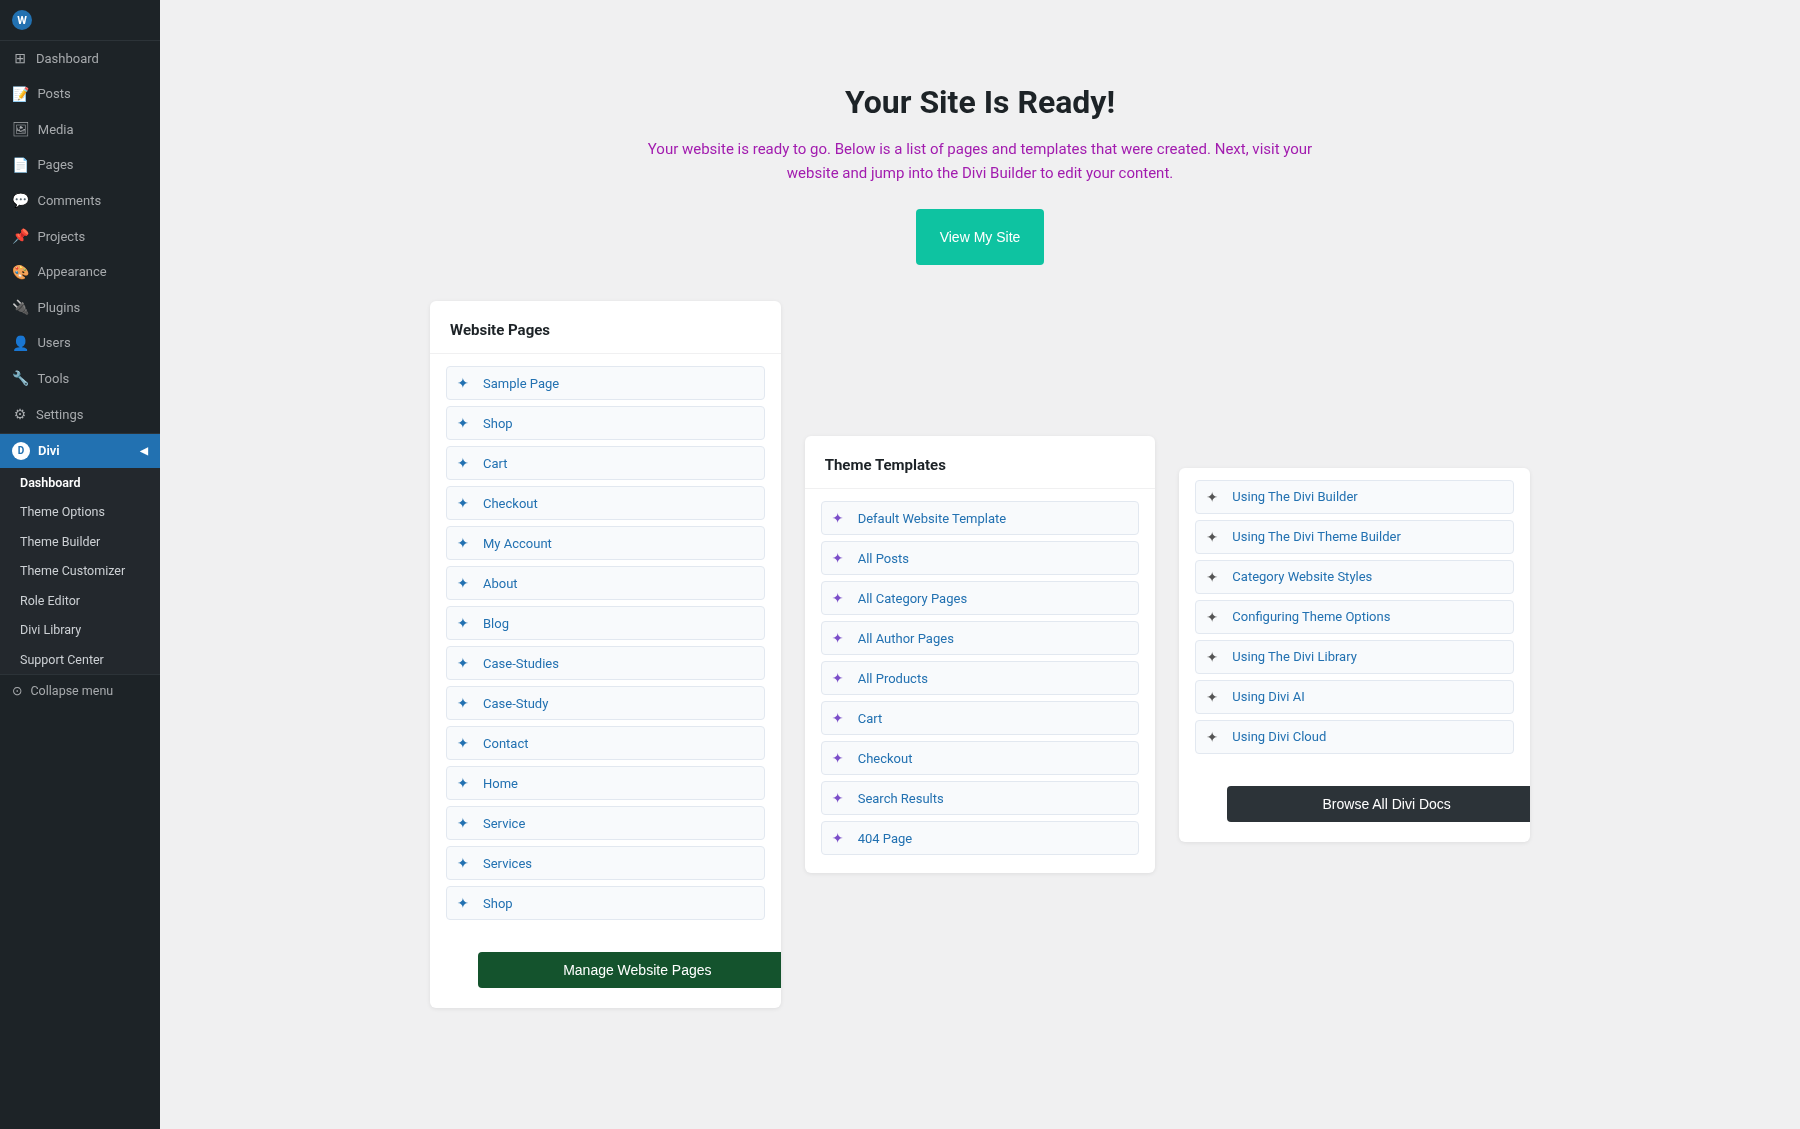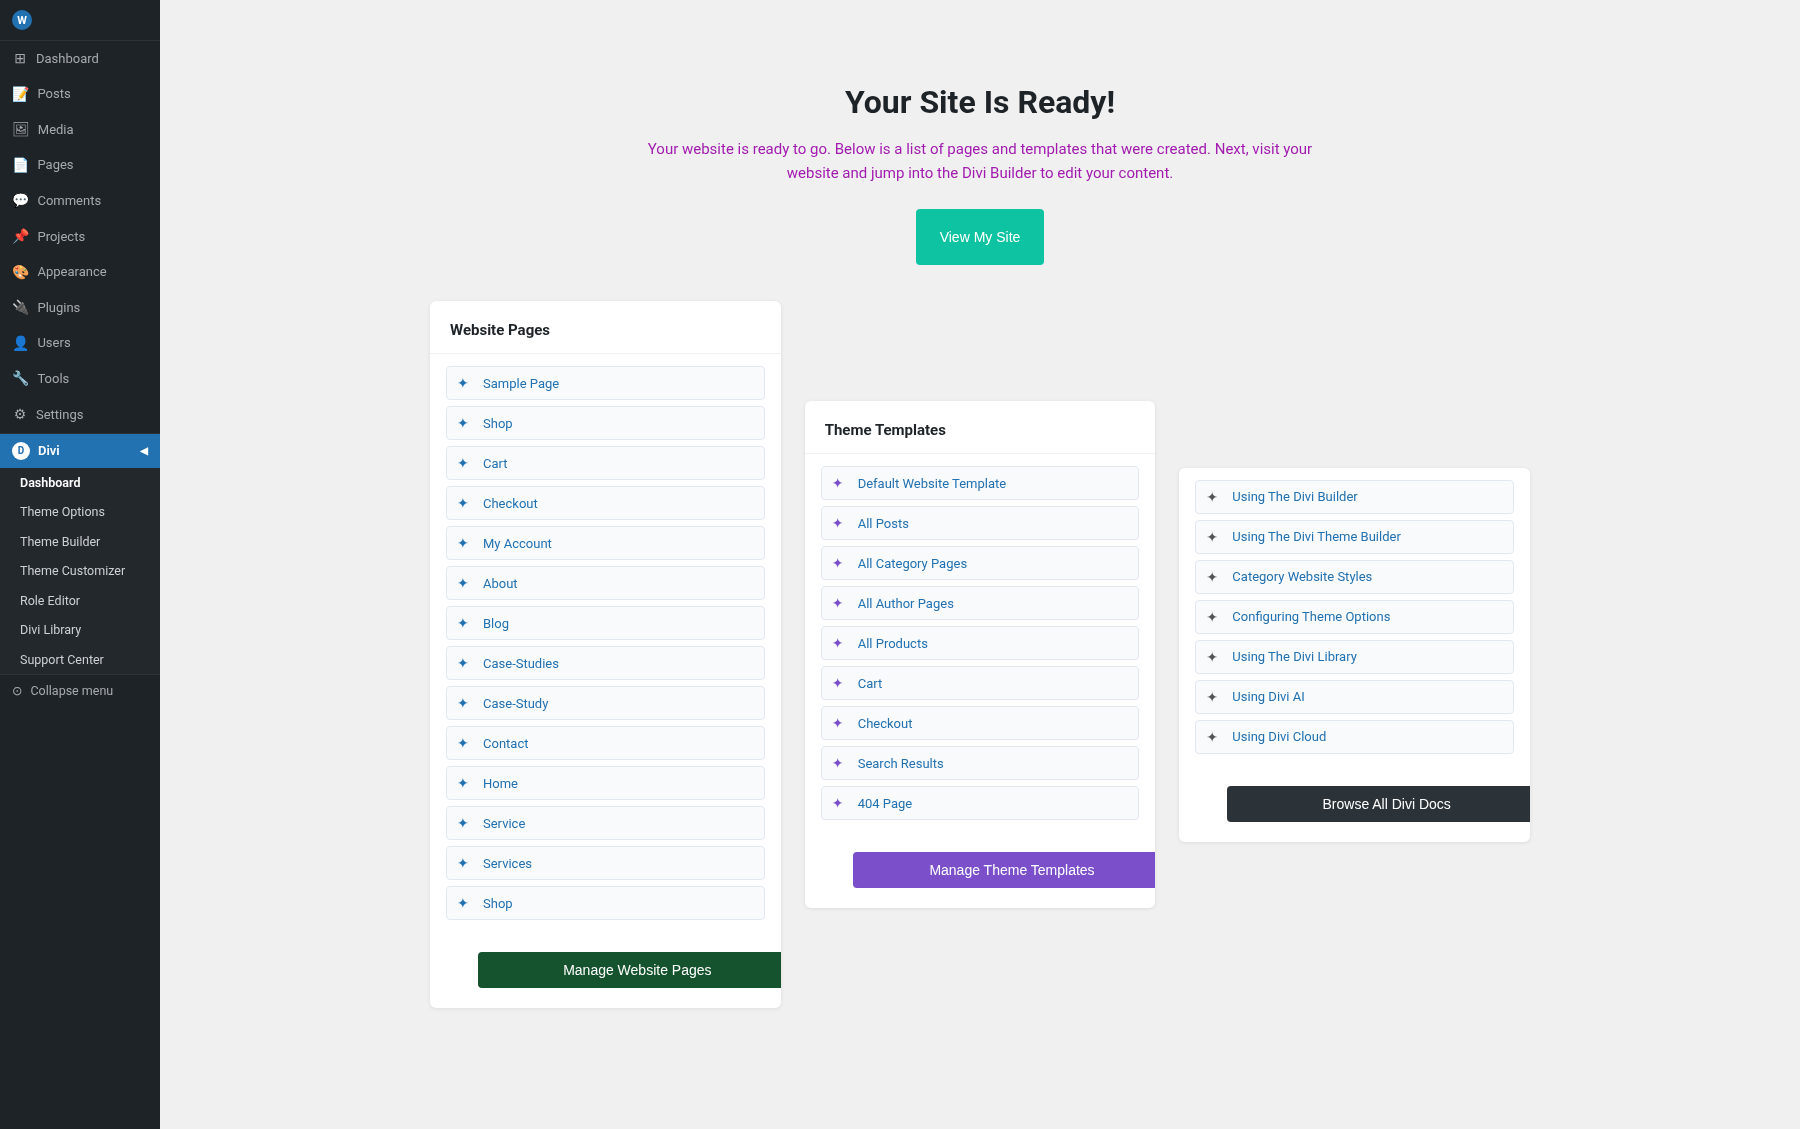--- a/index.html
+++ b/index.html
@@ -352,21 +352,20 @@
           </div>
           <div class="list-item-row">
             <span class="list-icon purple">✦</span>
             <span>Search Results</span>
           </div>
           <div class="list-item-row">
             <span class="list-icon purple">✦</span>
             <span>404 Page</span>
           </div>
         </div>
-        <div class="column-footer"><button class="manage-btn purple">Manage Theme Templates</button></div>
       </div>
       <div class="column">
         <div class="column-list">
           <div class="list-item-row">
             <span class="list-icon docs">✦</span>
             <span>Using The Divi Builder</span>
           </div>
           <div class="list-item-row">
             <span class="list-icon docs">✦</span>
             <span>Using The Divi Theme Builder</span>

